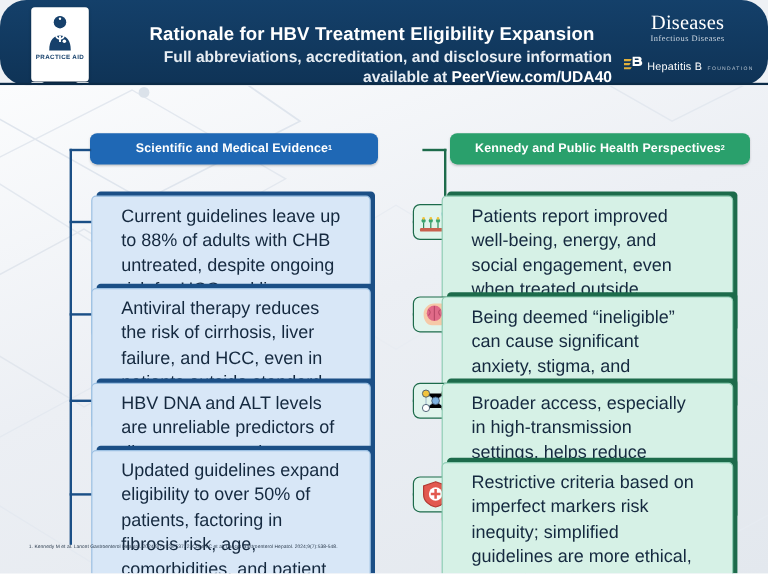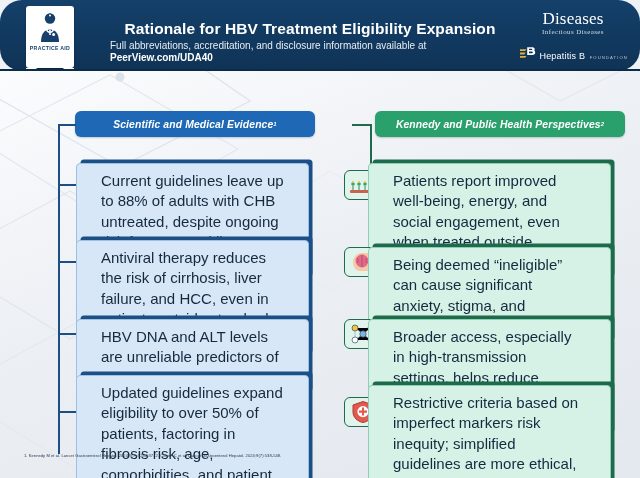--- a/index.html
+++ b/index.html
@@ -37,22 +37,22 @@
     position:absolute;left:0;bottom:-6px;width:48px;height:6px;
     background:#ffffff;
     clip-path:polygon(0 0,100% 0,100% 100%,76% 0,24% 0,0 100%);
   }
   .head-title{
     position:absolute;left:110px;top:20px;width:400px;text-align:center;
     color:#ffffff;font-size:15.5px;font-weight:bold;letter-spacing:.1px;
     line-height:1.1;
   }
   .head-sub{
-    position:absolute;left:110px;top:40px;width:400px;text-align:left;
-    color:#e7edf3;font-size:10px;line-height:1.2;
+    position:absolute;left:110px;top:40px;width:400px;text-align:right;
+    color:#e7edf3;font-size:13px;line-height:1.2;font-weight:bold;
   }
   .head-sub b{color:#ffffff;}
   .pv-logo{
     position:absolute;right:12px;top:10px;text-align:center;width:110px;
   }
   .pv-name{
     color:#ffffff;font-family:"Liberation Serif",serif;font-size:17px;line-height:1;
     letter-spacing:.2px;
   }
   .pv-sub{
@@ -79,21 +79,20 @@
   
   .col{position:absolute;top:0;width:320px;height:407px;}
   .col-left{left:0;}
   .col-right{left:320px;}
 
   .pill{
     position:absolute;top:40px;height:26px;border-radius:6px;
     display:flex;align-items:center;justify-content:center;
     color:#ffffff;font-size:10.4px;font-weight:bold;letter-spacing:.1px;
     box-shadow:0 1px 2px rgba(0,0,0,.20);
-    font-style:italic;
   }
   .pill sup{font-size:6px;}
   .pill-left{left:75px;width:240px;background:#1f68b5;}
   .pill-right{left:55px;width:250px;background:#2aa06c;}
 
   
   .trunk{position:absolute;width:2.2px;}
   .trunk-left{left:58px;top:53px;height:330px;background:#1b4f86;}
   .trunk-right{left:370px;top:53px;height:330px;background:#1d6b4b;}
   .tstub{position:absolute;height:2.2px;}

